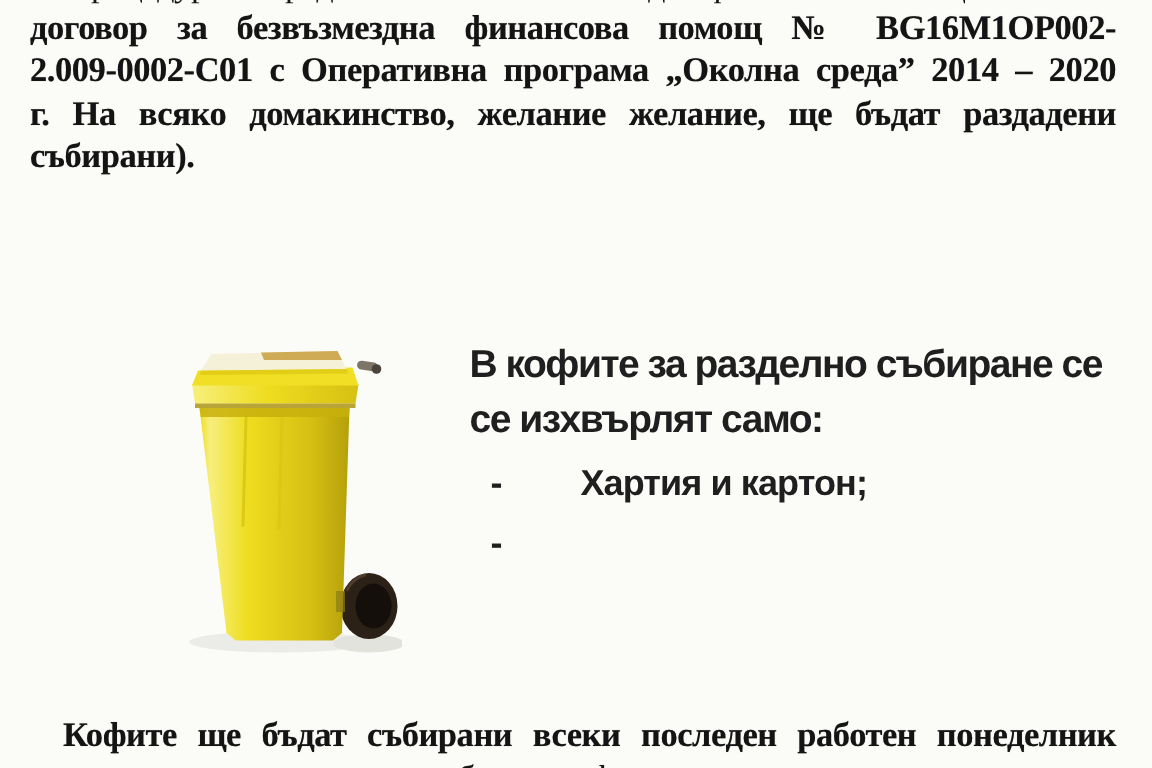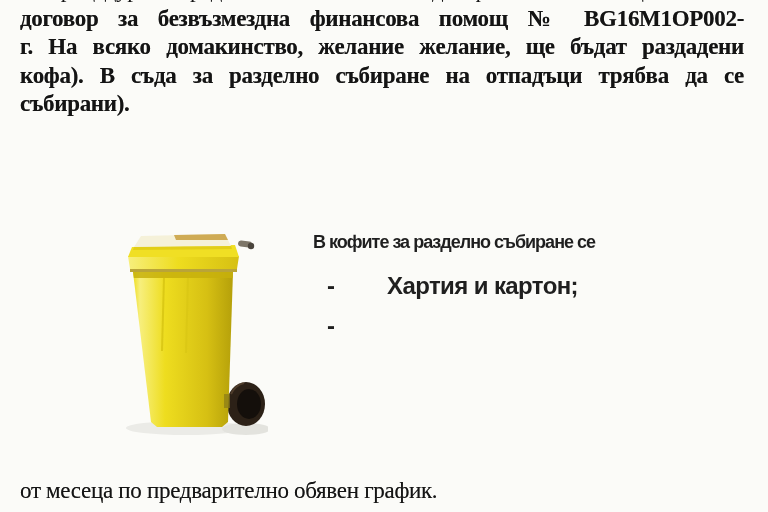--- a/index.html
+++ b/index.html
@@ -24,21 +24,21 @@
     text-shadow:0 0 0.5px rgba(25,25,25,0.55);
     font-weight:bold;
   }
   .jline.last { text-align-last:left; }
 
   
   .callout {
     position:absolute; left:313px; top:224px; width:430px;
     font-family:"Liberation Sans","DejaVu Sans",sans-serif; font-weight:700; color:#1f1f1f;
   }
-  .c-h { font-size:18px; line-height:37px; height:37px; letter-spacing:-1px; white-space:nowrap; }
+  .c-h { font-size:26px; line-height:37px; height:37px; letter-spacing:-1px; white-space:nowrap; }
   .c-bullets { margin-top:5px; }
   .c-row { display:flex; align-items:center; height:40px; font-size:24px; letter-spacing:-0.6px; }
   .c-marker { width:20px; padding-left:14px; flex:none; }
   .c-text { margin-left:40px; white-space:nowrap; }
 
   
   .bin-wrap { position:absolute; left:112px; top:226px; width:156px; height:212px; }
   .st-hl   { stop-color:var(--body-highlight,#f7ef7d); }
   .st-main { stop-color:var(--body-main,#eedd1f); }
   .st-shade{ stop-color:var(--body-shade,#d6c013); }
@@ -63,22 +63,22 @@
 <body>
 
 <div class="page">
 
   <div class="top-clip">
     <div class="inner">по процедура за предоставяне на безвъзмездна финансова помощ по сключен</div>
   </div>
 
   <div class="para-top">
     <div class="jline">договор за безвъзмездна финансова помощ № BG16M1OP002-</div>
+    <div class="jline">2.009-0002-C01 с Оперативна програма „Околна среда” 2014 – 2020</div>
     <div class="jline">г. На всяко домакинство, желание желание, ще бъдат раздадени</div>
-    <div class="jline">кофа). В съда за разделно събиране на отпадъци трябва да се</div>
     <div class="jline last">събирани).</div>
   </div>
 
   <div class="bin-wrap">
     <svg viewBox="0 0 156 212" width="156" height="212">
       <defs>
         <linearGradient id="gBody" x1="0" y1="0" x2="1" y2="0">
           <stop offset="0" class="st-main"></stop>
           <stop offset="0.07" class="st-hl"></stop>
           <stop offset="0.32" class="st-main"></stop>
@@ -113,28 +113,30 @@
       <path class="f-amber" d="M62,9 L113,8 L116,14 L64,14 Z" opacity="0.8"></path>
       <path d="M22,21 L119,20 L120,23 L21,24 Z" fill="#d8c30f" opacity="0.6"></path>
 
       <rect class="f-handle" x="126" y="15" width="14" height="6" rx="3" transform="rotate(8 133 18)"></rect>
       <circle cx="139" cy="20" r="3.2" fill="#4a443c"></circle>
     </svg>
   </div>
 
   <div class="callout">
     <div class="c-h">В кофите за разделно събиране се</div>
+    <div class="c-h">се изхвърлят само:</div>
     <div class="c-bullets">
       <div class="c-row">
         <span class="c-marker">-</span>
         <span class="c-text">Хартия и картон;</span>
       </div>
       <div class="c-row">
         <span class="c-marker">-</span>
       </div>
     </div>
   </div>
 
   <div class="para-bottom">
+    <div class="jline">Кофите ще бъдат събирани всеки последен работен понеделник</div>
     <div class="cont">от месеца по предварително обявен график.</div>
   </div>
 
 </div>
 
 </body></html>

